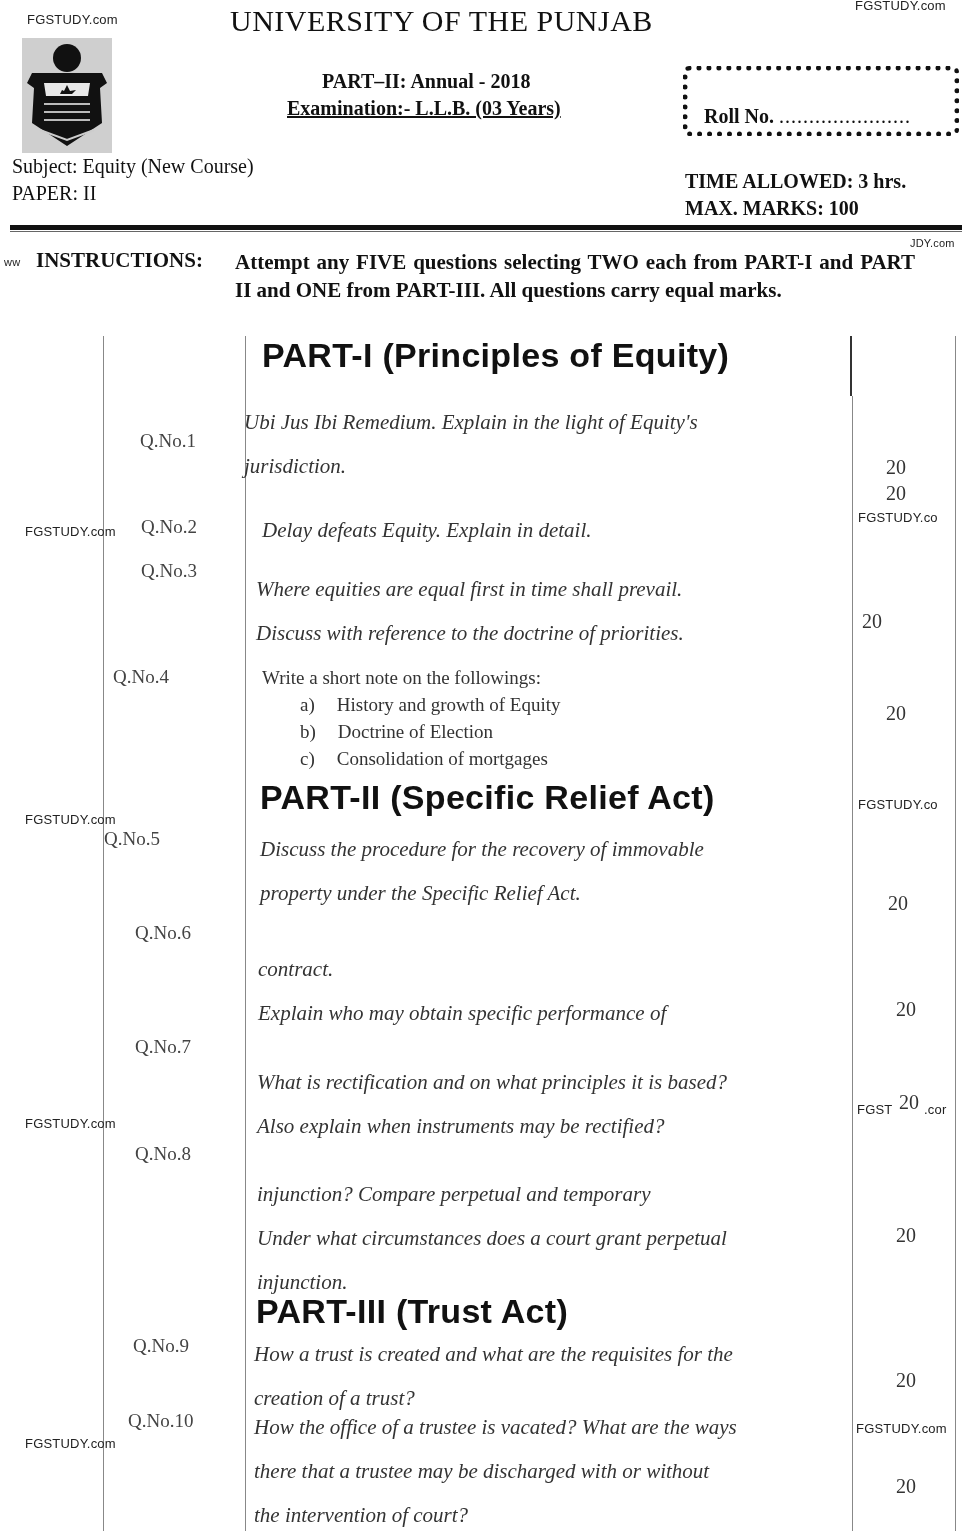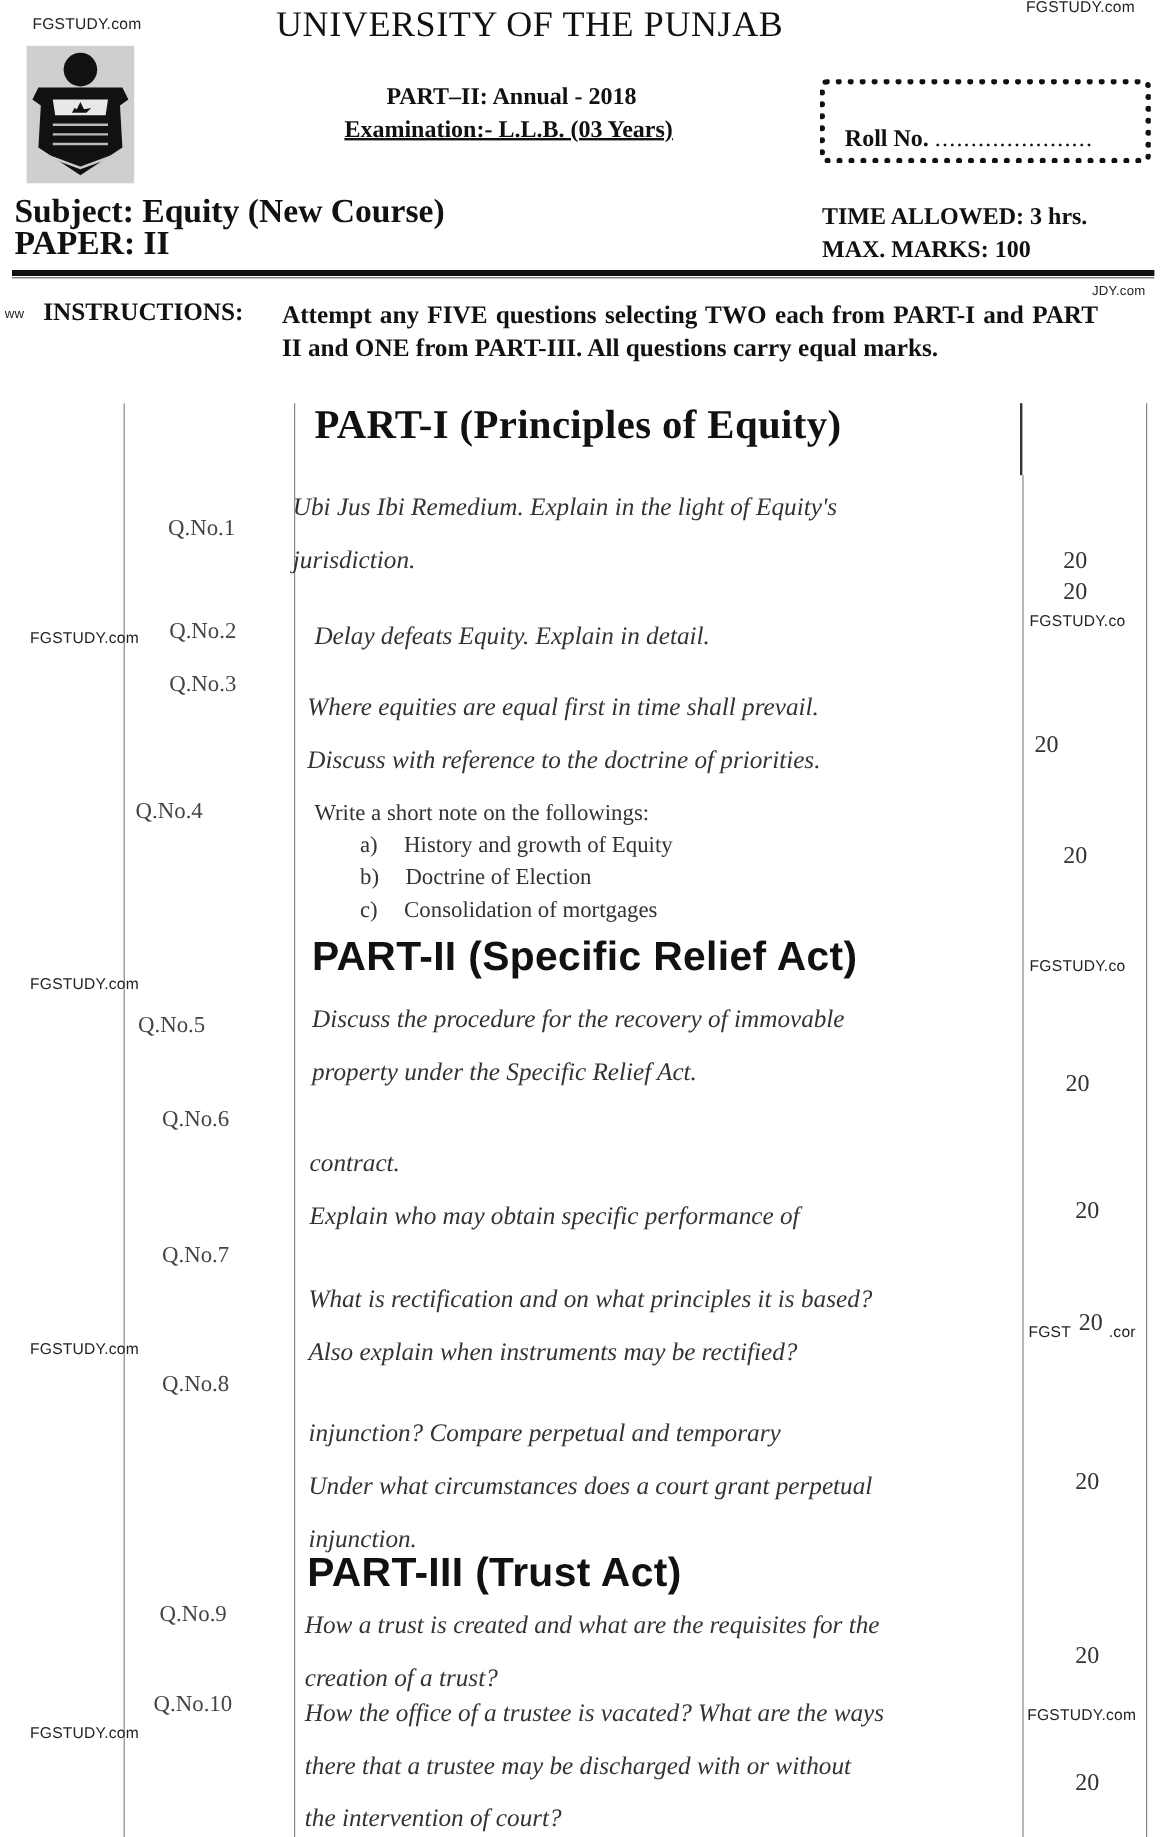--- a/index.html
+++ b/index.html
@@ -5,21 +5,21 @@
   html, body { margin: 0; padding: 0; background: #ffffff; }
   body { width: 972px; height: 1531px; position: relative; overflow: hidden; color: #111; font-family: "Liberation Serif", serif; }
   .abs { position: absolute; }
   .wm { font-family: "Liberation Sans", sans-serif; font-size: 13px; color: #222; letter-spacing: 0.2px; }
   .uni-title { left: 230px; top: 4px; font-size: 30px; font-weight: normal; letter-spacing: 0.5px; white-space: nowrap; }
   .part-line { left: 322px; top: 70px; font-size: 20px; font-weight: bold; white-space: nowrap; }
   .exam-line { left: 287px; top: 97px; font-size: 20px; font-weight: bold; text-decoration: underline; white-space: nowrap; }
   .roll-box { left: 683px; top: 66px; width: 276px; height: 70px; border: 5px dotted #111; border-radius: 6px; box-sizing: border-box; }
   .roll-label { position: absolute; left: 16px; top: 34px; font-size: 20px; font-weight: bold; white-space: nowrap; }
   .roll-dots { font-weight: normal; letter-spacing: 1px; }
-  .subj { left: 12px; top: 163px; font-size: 28px; font-weight: bold; white-space: nowrap; line-height: 27px; }
+  .subj { left: 12px; top: 153px; font-size: 20px; font-weight: normal; white-space: nowrap; line-height: 27px; }
   .time { left: 685px; top: 168px; font-size: 20px; font-weight: bold; white-space: nowrap; line-height: 27px; }
   .rule { left: 10px; top: 225px; width: 952px; height: 5px; background: #111; }
   .rule2 { left: 10px; top: 231px; width: 952px; height: 1px; background: #666; }
   .instr-label { left: 36px; top: 248px; font-size: 21px; font-weight: bold; white-space: nowrap; }
   .instr-text { left: 235px; top: 248px; width: 680px; font-size: 21px; font-weight: bold; line-height: 28px; text-align: justify; }
   .vline { position: absolute; width: 1px; background: #888; }
   .vline.dark { width: 2px; background: #333; }
   .part-head { font-family: "Liberation Sans", sans-serif; font-weight: bold; font-size: 34px; white-space: nowrap; letter-spacing: 0.3px; }
   .qno { font-family: "Liberation Serif", serif; font-size: 19px; color: #444; white-space: nowrap; }
   .qtext { font-family: "Liberation Serif", serif; font-style: italic; font-size: 21px; color: #333; line-height: 44px; white-space: nowrap; }
@@ -75,21 +75,21 @@
 <div class="abs wm" style="left:910px;top:237px;font-size:11px;">JDY.com</div>
 <div class="abs instr-label">INSTRUCTIONS:</div>
 <div class="abs instr-text">Attempt any FIVE questions selecting TWO each from PART-I and PART II and ONE from PART-III. All questions carry equal marks.</div>
 
 <div class="vline" style="left:103px;top:336px;height:1195px;"></div>
 <div class="vline" style="left:245px;top:336px;height:1195px;"></div>
 <div class="vline dark" style="left:850px;top:336px;height:60px;"></div>
 <div class="vline" style="left:852px;top:396px;height:1135px;"></div>
 <div class="vline" style="left:955px;top:336px;height:1195px;"></div>
 
-<div class="abs part-head" style="left:262px;top:336px;font-family:Liberation Serif, serif;">PART-I (Principles of Equity)</div>
+<div class="abs part-head" style="left:262px;top:336px;">PART-I (Principles of Equity)</div>
 
 <div class="abs qno" style="left:140px;top:430px;">Q.No.1</div>
 <div class="abs qtext" style="left:244px;top:400px;">
   <div>Ubi Jus Ibi Remedium. Explain in the light of Equity's</div>
   <div>jurisdiction.</div>
 </div>
 <div class="abs marks" style="left:886px;top:456px;">20</div>
 
 <div class="abs marks" style="left:886px;top:482px;">20</div>
 <div class="abs wm" style="left:858px;top:510px;">FGSTUDY.co</div>
@@ -121,21 +121,21 @@
     <span>c)</span>
     <span>Consolidation of mortgages</span>
   </div>
 </div>
 <div class="abs marks" style="left:886px;top:702px;">20</div>
 
 <div class="abs part-head" style="left:260px;top:778px;">PART-II (Specific Relief Act)</div>
 <div class="abs wm" style="left:858px;top:797px;">FGSTUDY.co</div>
 <div class="abs wm" style="left:25px;top:812px;">FGSTUDY.com</div>
 
-<div class="abs qno" style="left:115px;top:828px;margin-top:16px;">Q.No.5</div>
+<div class="abs qno" style="left:104px;top:828px;">Q.No.5</div>
 <div class="abs qtext" style="left:260px;top:827px;">
   <div>Discuss the procedure for the recovery of immovable</div>
   <div>property under the Specific Relief Act.</div>
 </div>
 <div class="abs marks" style="left:888px;top:892px;">20</div>
 
 <div class="abs qno" style="left:135px;top:922px;">Q.No.6</div>
 <div class="abs qtext" style="left:258px;top:947px;">
   <div>contract.</div>
   <div>Explain who may obtain specific performance of</div>

